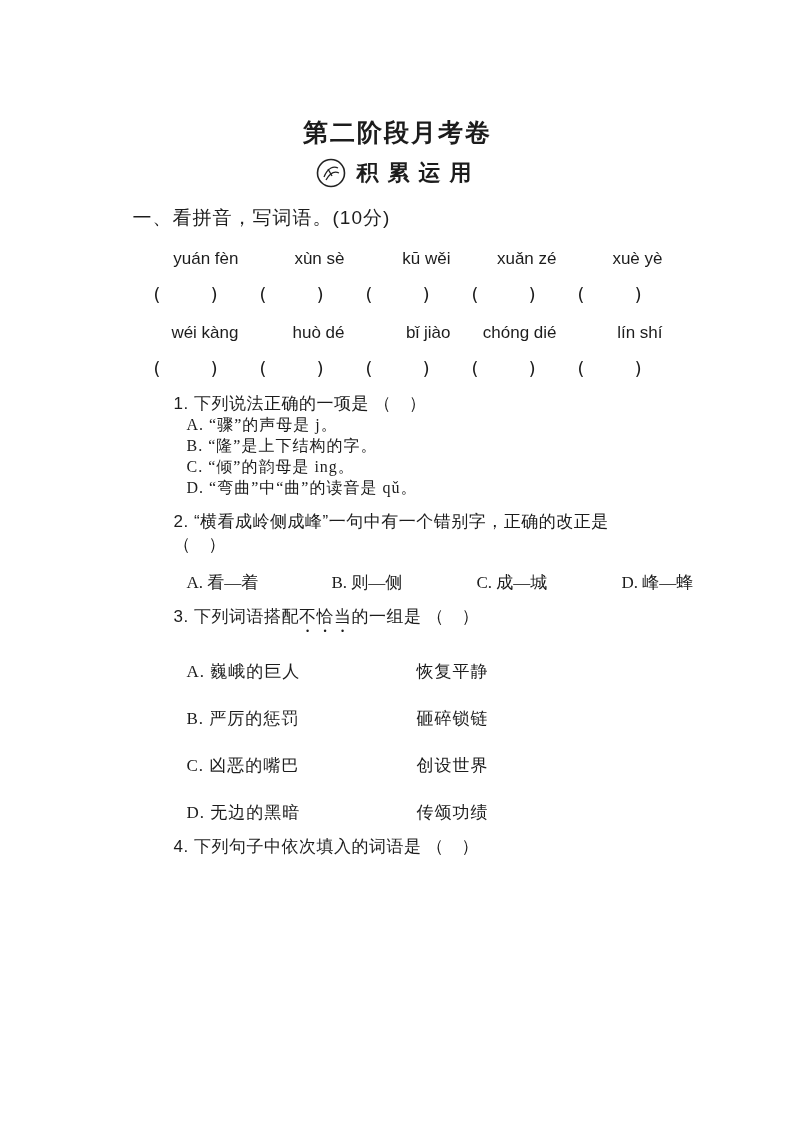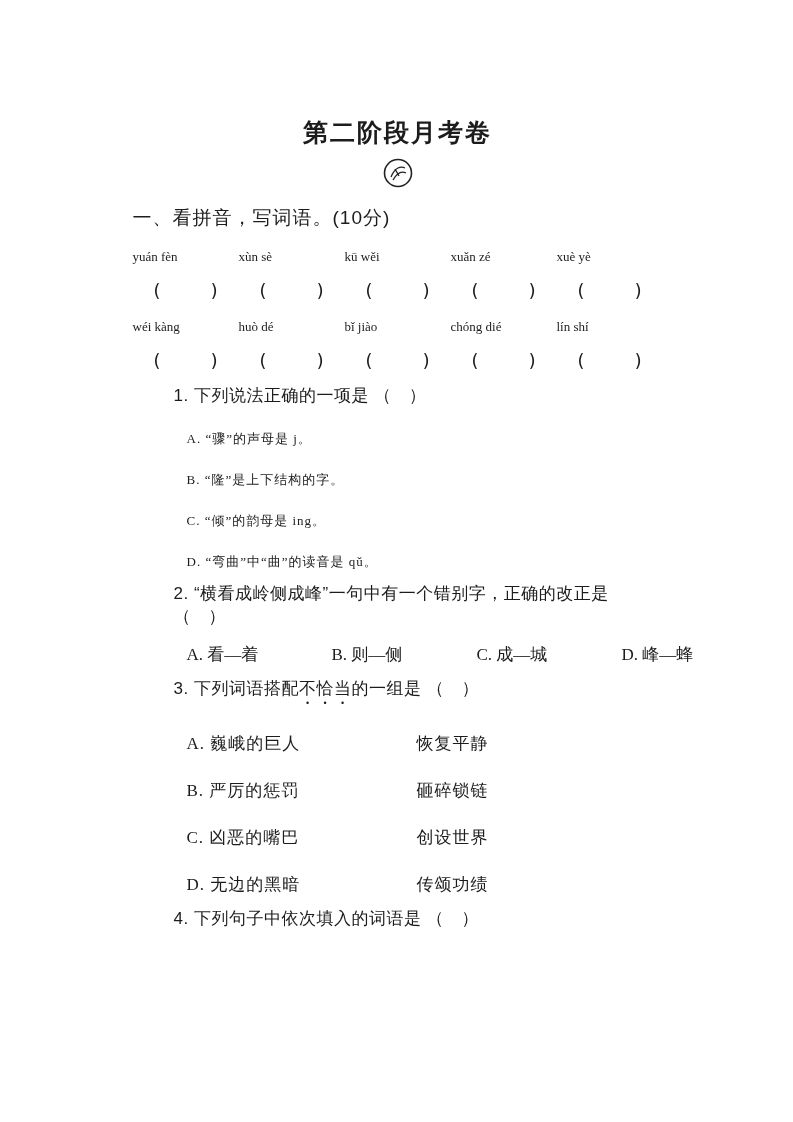--- a/index.html
+++ b/index.html
@@ -27,43 +27,43 @@
     font-family:"Liberation Sans","DejaVu Sans",sans-serif;
   }
   .badge{width:32px;height:32px;flex:0 0 auto;}
   .part-heading{
     margin-top:16px;font-size:19px;font-weight:normal;
     font-family:"Liberation Sans","DejaVu Sans",sans-serif;
     letter-spacing:1px;
   }
   .pinyin-row{
     display:grid;grid-template-columns:repeat(5,1fr);
-    margin-top:18px;text-align:left;
-    font-family:Liberation Serif, serif;
-    font-size:13px;
+    margin-top:18px;text-align:right;
+    font-family:Liberation Sans, sans-serif;
+    font-size:17px;
   }
   .blank-row{
     display:grid;grid-template-columns:repeat(5,1fr);
     margin-top:14px;text-align:center;font-size:18px;
   }
   .blank-row .cell{white-space:pre;font-family:"DejaVu Sans Mono","Liberation Mono",monospace;}
   .row2{margin-top:16px;}
   .part2{margin-top:24px;}
   .questions{padding-left:41px;}
   .stem{
     margin-top:12px;font-size:17px;font-weight:normal;
     font-family:"Liberation Sans","DejaVu Sans",sans-serif;
     letter-spacing:0.5px;line-height:1.35;
   }
   .stem .emph{
     text-emphasis:filled dot #1c1c1c;text-emphasis-position:under right;
     -webkit-text-emphasis:filled dot #1c1c1c;-webkit-text-emphasis-position:under;
   }
   .opts-v{padding-left:13px;}
-  .opts-v .opt{margin-top:23px;font-size:13px;letter-spacing:1px;}
+  .opts-v .opt{font-size:16px;letter-spacing:1px;}
   .opts-h{
     padding-left:13px;margin-top:14px;
     display:grid;grid-template-columns:145px 145px 145px 145px;
     font-size:17px;
   }
   .pairs{padding-left:13px;}
   .pair-row{
     display:grid;grid-template-columns:230px auto;
     margin-top:24px;font-size:17px;letter-spacing:1px;
   }
@@ -76,20 +76,21 @@
   <div class="title">第二阶段月考卷</div>
 
 
   <div class="banner">
     <svg class="badge" viewBox="0 0 32 32" aria-hidden="true">
       <circle cx="16" cy="16" r="13.5" fill="none" stroke="#222" stroke-width="1.6"></circle>
       <path d="M9 20 C 13 10, 19 9, 23 11" fill="none" stroke="#222" stroke-width="1.3"></path>
       <path d="M11 23 C 15 16, 20 14, 24 16" fill="none" stroke="#222" stroke-width="1.3"></path>
       <path d="M13 12 l4 7" fill="none" stroke="#222" stroke-width="1.3"></path>
     </svg>
+    <span class="label">积累运用</span>
   </div>
 
   <div class="part-heading">一、看拼音，写词语。(10分)</div>
 
   <div class="pinyin-row">
     <span class="cell">yuán fèn</span>
     <span class="cell">xùn sè</span>
     <span class="cell">kū wěi</span>
     <span class="cell">xuǎn zé</span>
     <span class="cell">xuè yè</span>

